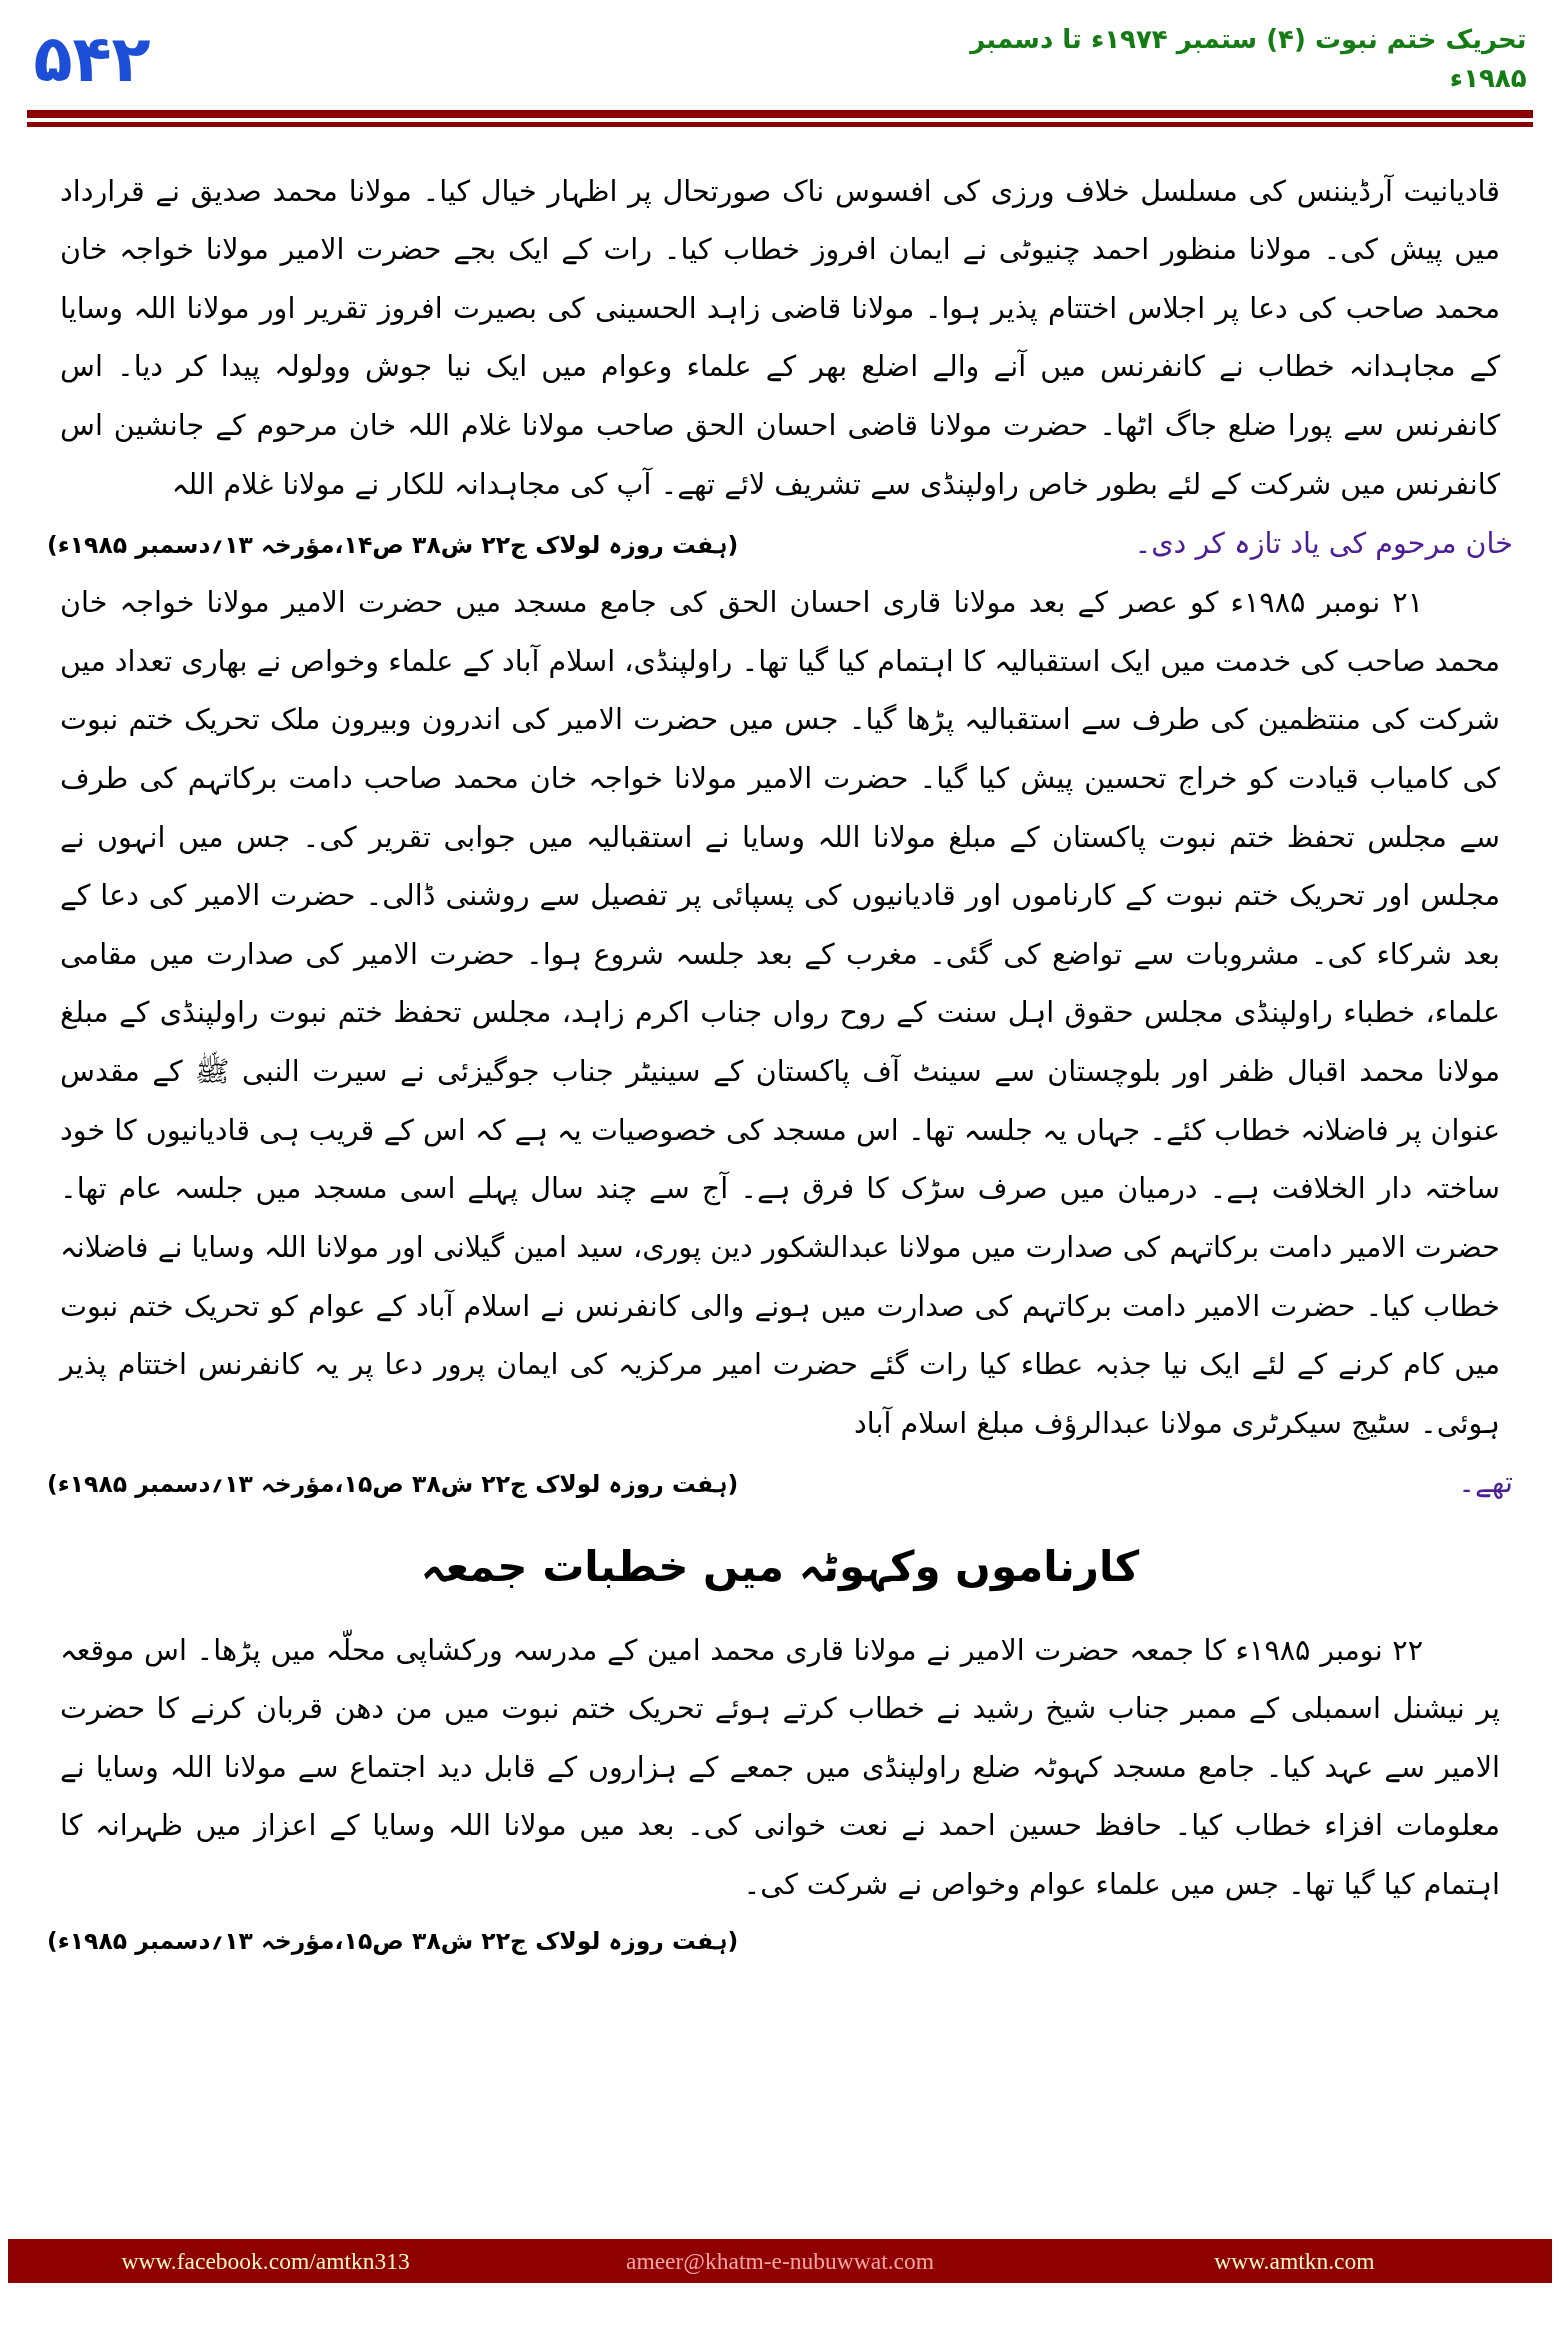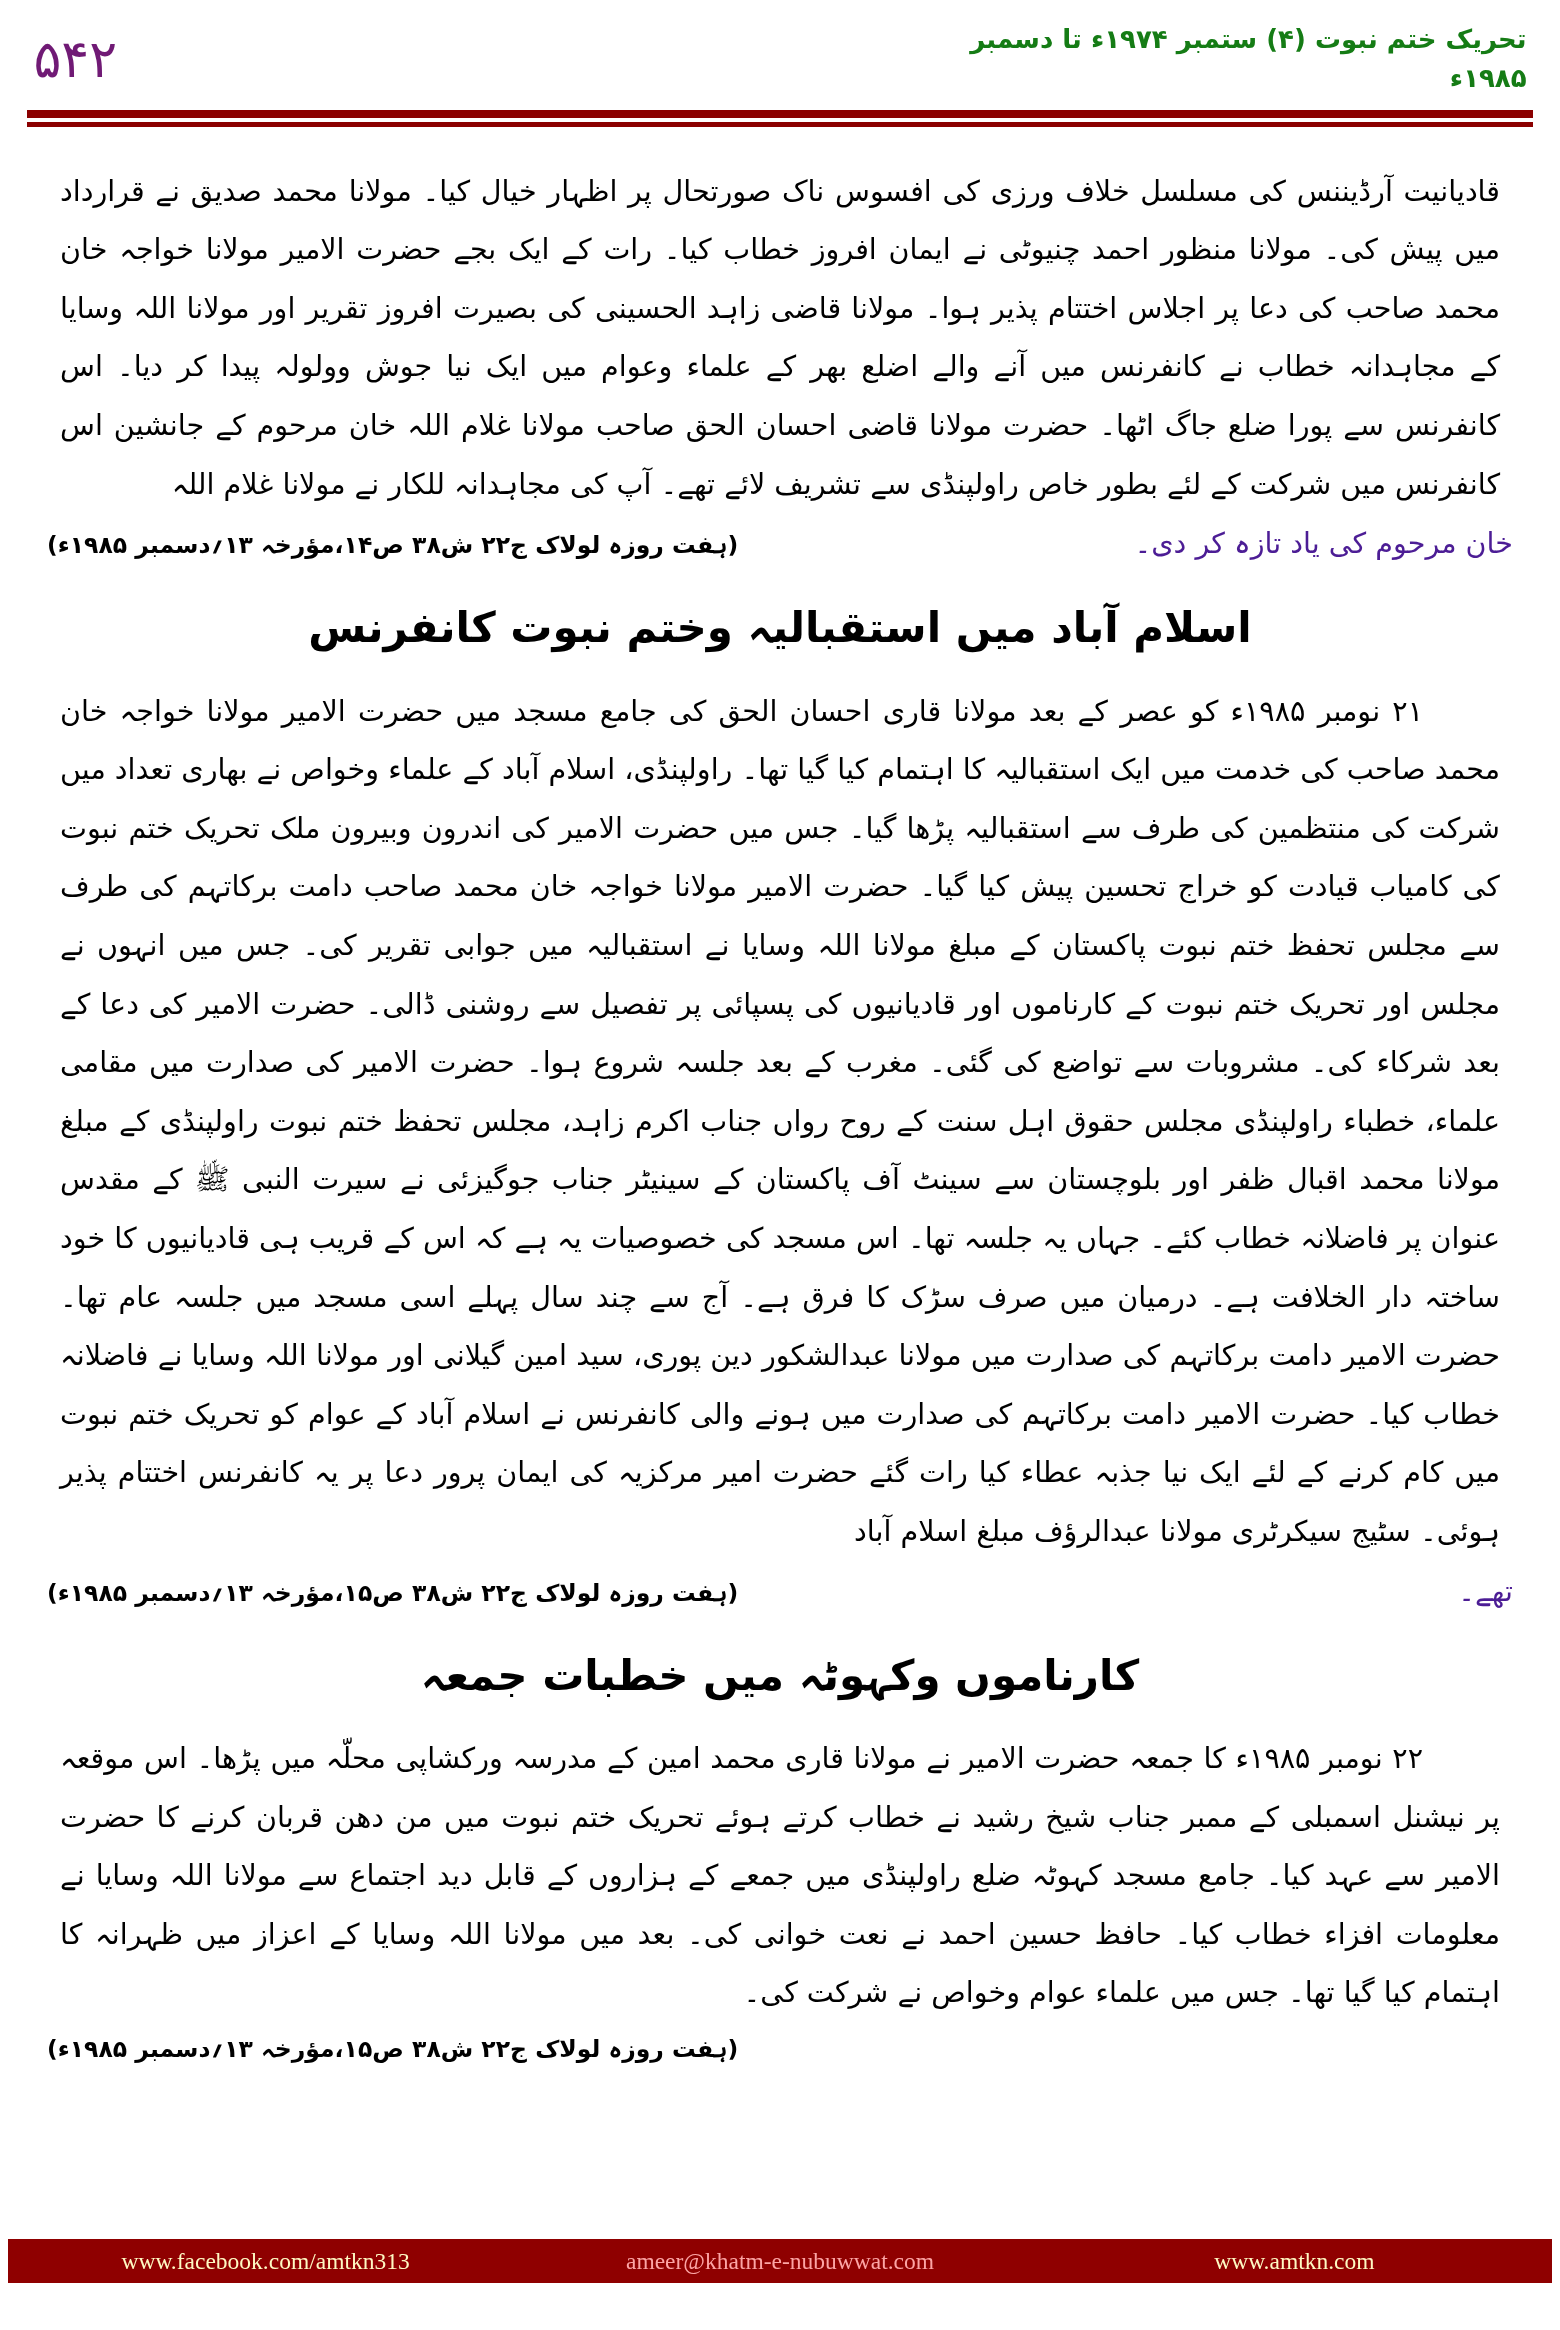--- a/index.html
+++ b/index.html
@@ -24,23 +24,23 @@
   }
   .header-title{
     color:#157c15;
     font-size:26px;
     font-weight:bold;
     line-height:1.5;
   }
   .header-right{text-align:right;max-width:605px;}
   .header-left{text-align:left;max-width:521px;}
   .page-number{
-    color:#701a75;
-    font-size:52px;
-    font-weight:normal;
+    color:#1d4ed8;
+    font-size:64px;
+    font-weight:bold;
     letter-spacing:3.4px;
   }
   .rule-thick{height:8.4px;background:#8b0000;margin:3.4px 1.7px 0 1.7px;}
   .rule-thin{height:4.2px;background:#8b0000;margin:4.2px 1.7px 0 1.7px;}
   
   main{display:block;padding:22px 22px 0 22px;}
   .body-text{
     font-size:28.6px;
     line-height:2.05;
     color:#000000;
@@ -112,21 +112,20 @@
   <div class="rule-thin"></div>
 
   <main>
 
     <p class="body-text">قادیانیت آرڈیننس کی مسلسل خلاف ورزی کی افسوس ناک صورتحال پر اظہار خیال کیا۔ مولانا محمد صدیق نے قرارداد میں پیش کی۔ مولانا منظور احمد چنیوٹی نے ایمان افروز خطاب کیا۔ رات کے ایک بجے حضرت الامیر مولانا خواجہ خان محمد صاحب کی دعا پر اجلاس اختتام پذیر ہوا۔ مولانا قاضی زاہد الحسینی کی بصیرت افروز تقریر اور مولانا اللہ وسایا کے مجاہدانہ خطاب نے کانفرنس میں آنے والے اضلع بھر کے علماء وعوام میں ایک نیا جوش وولولہ پیدا کر دیا۔ اس کانفرنس سے پورا ضلع جاگ اٹھا۔ حضرت مولانا قاضی احسان الحق صاحب مولانا غلام اللہ خان مرحوم کے جانشین اس کانفرنس میں شرکت کے لئے بطور خاص راولپنڈی سے تشریف لائے تھے۔ آپ کی مجاہدانہ للکار نے مولانا غلام اللہ</p>
     <div class="cite-row">
       <span class="tail">خان مرحوم کی یاد تازہ کر دی۔</span>
       <span class="citation">(ہفت روزہ لولاک ج۲۲ ش۳۸ ص۱۴،مؤرخہ ۱۳؍دسمبر ۱۹۸۵ء)</span>
     </div>
 
-    <h2 class="section-heading">اسلام آباد میں استقبالیہ وختم نبوت کانفرنس</h2>
     <p class="body-text indent">۲۱ نومبر ۱۹۸۵ء کو عصر کے بعد مولانا قاری احسان الحق کی جامع مسجد میں حضرت الامیر مولانا خواجہ خان محمد صاحب کی خدمت میں ایک استقبالیہ کا اہتمام کیا گیا تھا۔ راولپنڈی، اسلام آباد کے علماء وخواص نے بھاری تعداد میں شرکت کی منتظمین کی طرف سے استقبالیہ پڑھا گیا۔ جس میں حضرت الامیر کی اندرون وبیرون ملک تحریک ختم نبوت کی کامیاب قیادت کو خراج تحسین پیش کیا گیا۔ حضرت الامیر مولانا خواجہ خان محمد صاحب دامت برکاتہم کی طرف سے مجلس تحفظ ختم نبوت پاکستان کے مبلغ مولانا اللہ وسایا نے استقبالیہ میں جوابی تقریر کی۔ جس میں انہوں نے مجلس اور تحریک ختم نبوت کے کارناموں اور قادیانیوں کی پسپائی پر تفصیل سے روشنی ڈالی۔ حضرت الامیر کی دعا کے بعد شرکاء کی۔ مشروبات سے تواضع کی گئی۔ مغرب کے بعد جلسہ شروع ہوا۔ حضرت الامیر کی صدارت میں مقامی علماء، خطباء راولپنڈی مجلس حقوق اہل سنت کے روح رواں جناب اکرم زاہد، مجلس تحفظ ختم نبوت راولپنڈی کے مبلغ مولانا محمد اقبال ظفر اور بلوچستان سے سینٹ آف پاکستان کے سینیٹر جناب جوگیزئی نے سیرت النبی ﷺ کے مقدس عنوان پر فاضلانہ خطاب کئے۔ جہاں یہ جلسہ تھا۔ اس مسجد کی خصوصیات یہ ہے کہ اس کے قریب ہی قادیانیوں کا خود ساختہ دار الخلافت ہے۔ درمیان میں صرف سڑک کا فرق ہے۔ آج سے چند سال پہلے اسی مسجد میں جلسہ عام تھا۔ حضرت الامیر دامت برکاتہم کی صدارت میں مولانا عبدالشکور دین پوری، سید امین گیلانی اور مولانا اللہ وسایا نے فاضلانہ خطاب کیا۔ حضرت الامیر دامت برکاتہم کی صدارت میں ہونے والی کانفرنس نے اسلام آباد کے عوام کو تحریک ختم نبوت میں کام کرنے کے لئے ایک نیا جذبہ عطاء کیا رات گئے حضرت امیر مرکزیہ کی ایمان پرور دعا پر یہ کانفرنس اختتام پذیر ہوئی۔ سٹیج سیکرٹری مولانا عبدالرؤف مبلغ اسلام آباد</p>
     <div class="cite-row">
       <span class="tail">تھے۔</span>
       <span class="citation">(ہفت روزہ لولاک ج۲۲ ش۳۸ ص۱۵،مؤرخہ ۱۳؍دسمبر ۱۹۸۵ء)</span>
     </div>
 
     <h2 class="section-heading">کارناموں وکہوٹہ میں خطبات جمعہ</h2>
     <p class="body-text indent">۲۲ نومبر ۱۹۸۵ء کا جمعہ حضرت الامیر نے مولانا قاری محمد امین کے مدرسہ ورکشاپی محلّہ میں پڑھا۔ اس موقعہ پر نیشنل اسمبلی کے ممبر جناب شیخ رشید نے خطاب کرتے ہوئے تحریک ختم نبوت میں من دھن قربان کرنے کا حضرت الامیر سے عہد کیا۔ جامع مسجد کہوٹہ ضلع راولپنڈی میں جمعے کے ہزاروں کے قابل دید اجتماع سے مولانا اللہ وسایا نے معلومات افزاء خطاب کیا۔ حافظ حسین احمد نے نعت خوانی کی۔ بعد میں مولانا اللہ وسایا کے اعزاز میں ظہرانہ کا اہتمام کیا گیا تھا۔ جس میں علماء عوام وخواص نے شرکت کی۔</p>
     <div class="cite-only">
       <span class="citation">(ہفت روزہ لولاک ج۲۲ ش۳۸ ص۱۵،مؤرخہ ۱۳؍دسمبر ۱۹۸۵ء)</span>

